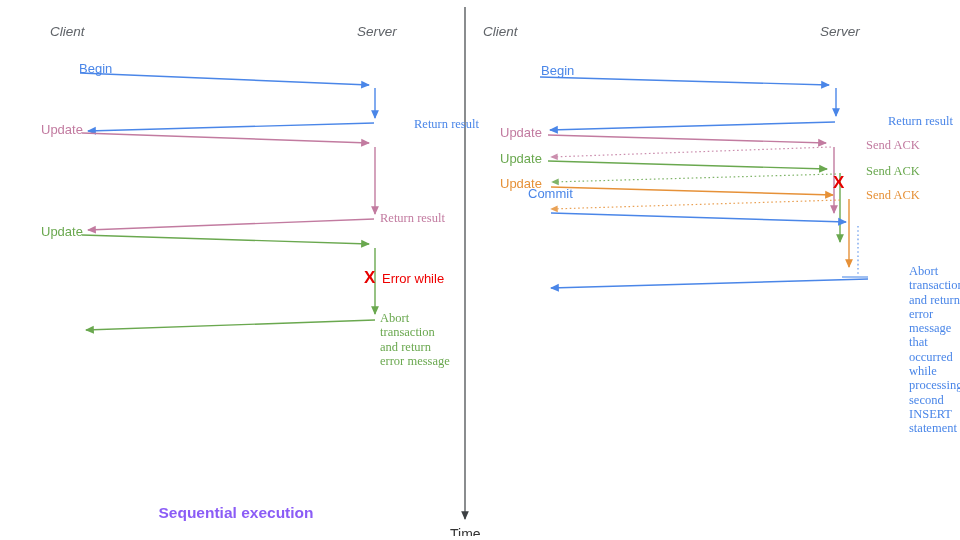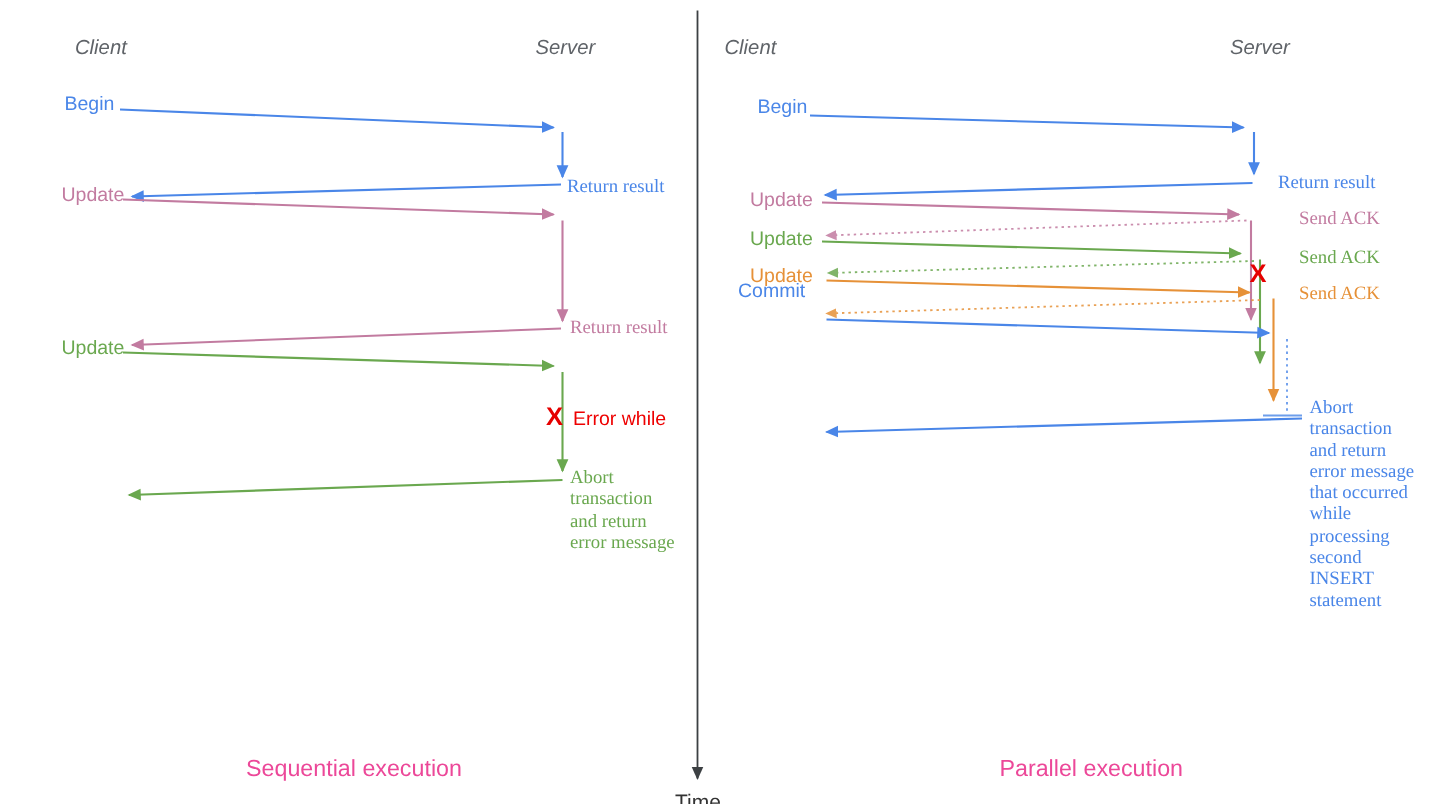--- a/index.html
+++ b/index.html
@@ -2,29 +2,29 @@
 <html><head>
 <meta charset="utf-8">
 <style>
   html,body{margin:0;padding:0;background:#ffffff;}
   #canvas{
     position:relative;width:960px;height:536px;background:#ffffff;overflow:hidden;
     font-family:"Liberation Sans", sans-serif;
   }
   .lbl{position:absolute;white-space:nowrap;font-size:13px;line-height:1.15;}
   .hdr{font-style:italic;color:#5f6368;font-size:13.5px;}
-  .blue{color:#4a86e8;}
+  .blue{color:#4a86e8;margin-left:36px;}
   .pink{color:#c27ba0;}
   .green{color:#6aa84f;}
   .orange{color:#e69138;}
   .red{color:#ee0000;}
   .s12{font-size:12.5px;font-family:Liberation Serif, serif;}
   .xmark{font-weight:bold;font-size:17px;color:#e60000;line-height:1;}
   .wrapblock{white-space:pre-line;line-height:14.3px;}
-  .title{font-size:15.5px;color:#ec4899;text-align:center;}
+  .title{font-size:15.5px;color:#8b5cf6;text-align:center;font-weight:bold;}
   .timelbl{color:#333333;font-size:14px;}
   svg{position:absolute;left:0;top:0;}
 </style>
 </head>
 <body>
 
 <div id="canvas">
 
   <svg width="960" height="540" viewBox="0 0 960 540">
     <defs>
@@ -127,17 +127,16 @@
 transaction
 and return
 error message
 that occurred
 while
 processing
 second
 INSERT
 statement</div>
 
-  <div class="lbl title" style="left:630px;top:504px;width:195px;">Parallel execution</div>
 
   <div class="lbl timelbl" style="left:450px;top:526px;">Time</div>
 
 </div>
 
 </body></html>

